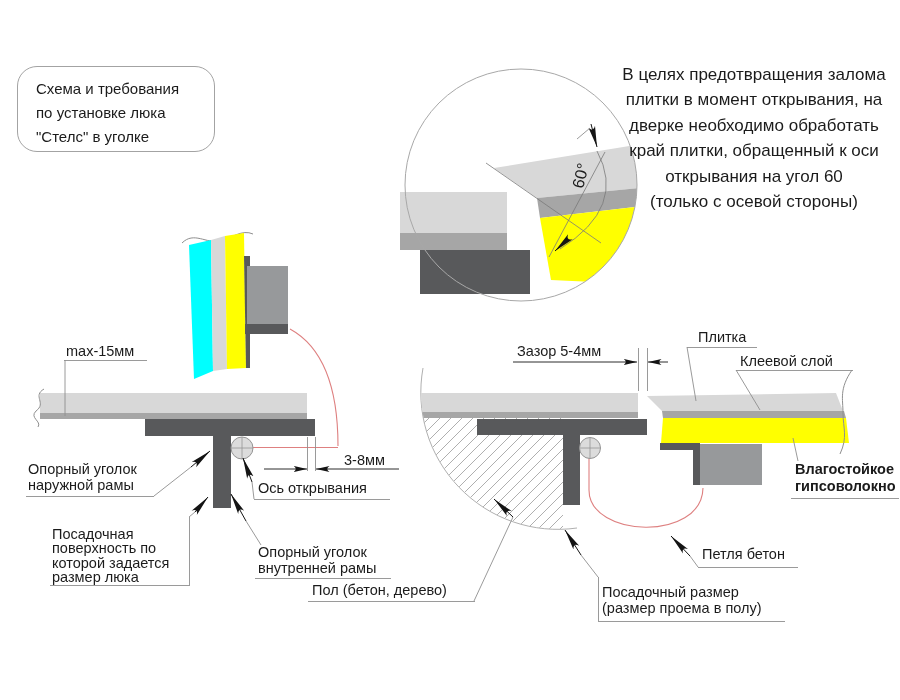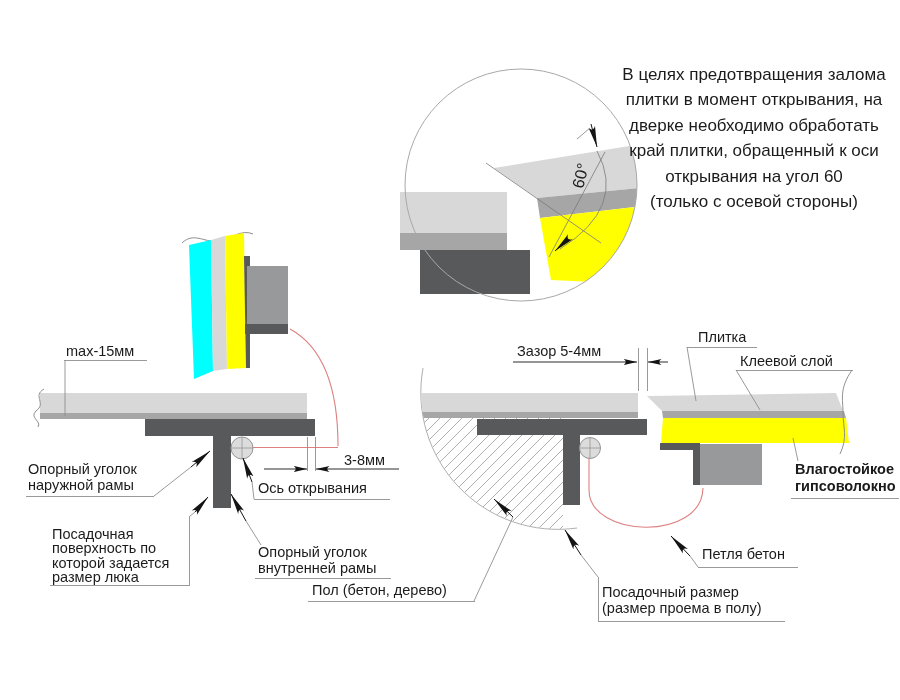--- a/index.html
+++ b/index.html
@@ -157,20 +157,25 @@
       <line x1="598" y1="621.5" x2="785" y2="621.5" class="thin"></line>
       <path d="M598,577 L581,555" class="ld"></path>
       <path d="M581,555 L565,530" class="arr"></path>
 
       <line x1="308" y1="601.5" x2="475" y2="601.5" class="thin"></line>
       <path d="M474,601 L513,517" class="ld"></path>
       <path d="M513,517 L494,499" class="arr"></path>
     </g>
   </svg>
 
+  <div class="box">
+    <div class="lbl">Схема и требования
+по установке люка
+"Стелс" в уголке</div>
+  </div>
 
   <div class="note">В целях предотвращения залома
 плитки в момент открывания, на
 дверке необходимо обработать
 край плитки, обращенный к оси
 открывания на угол 60
 (только с осевой стороны)</div>
 
   <div class="lbl deg">60°</div>
 

